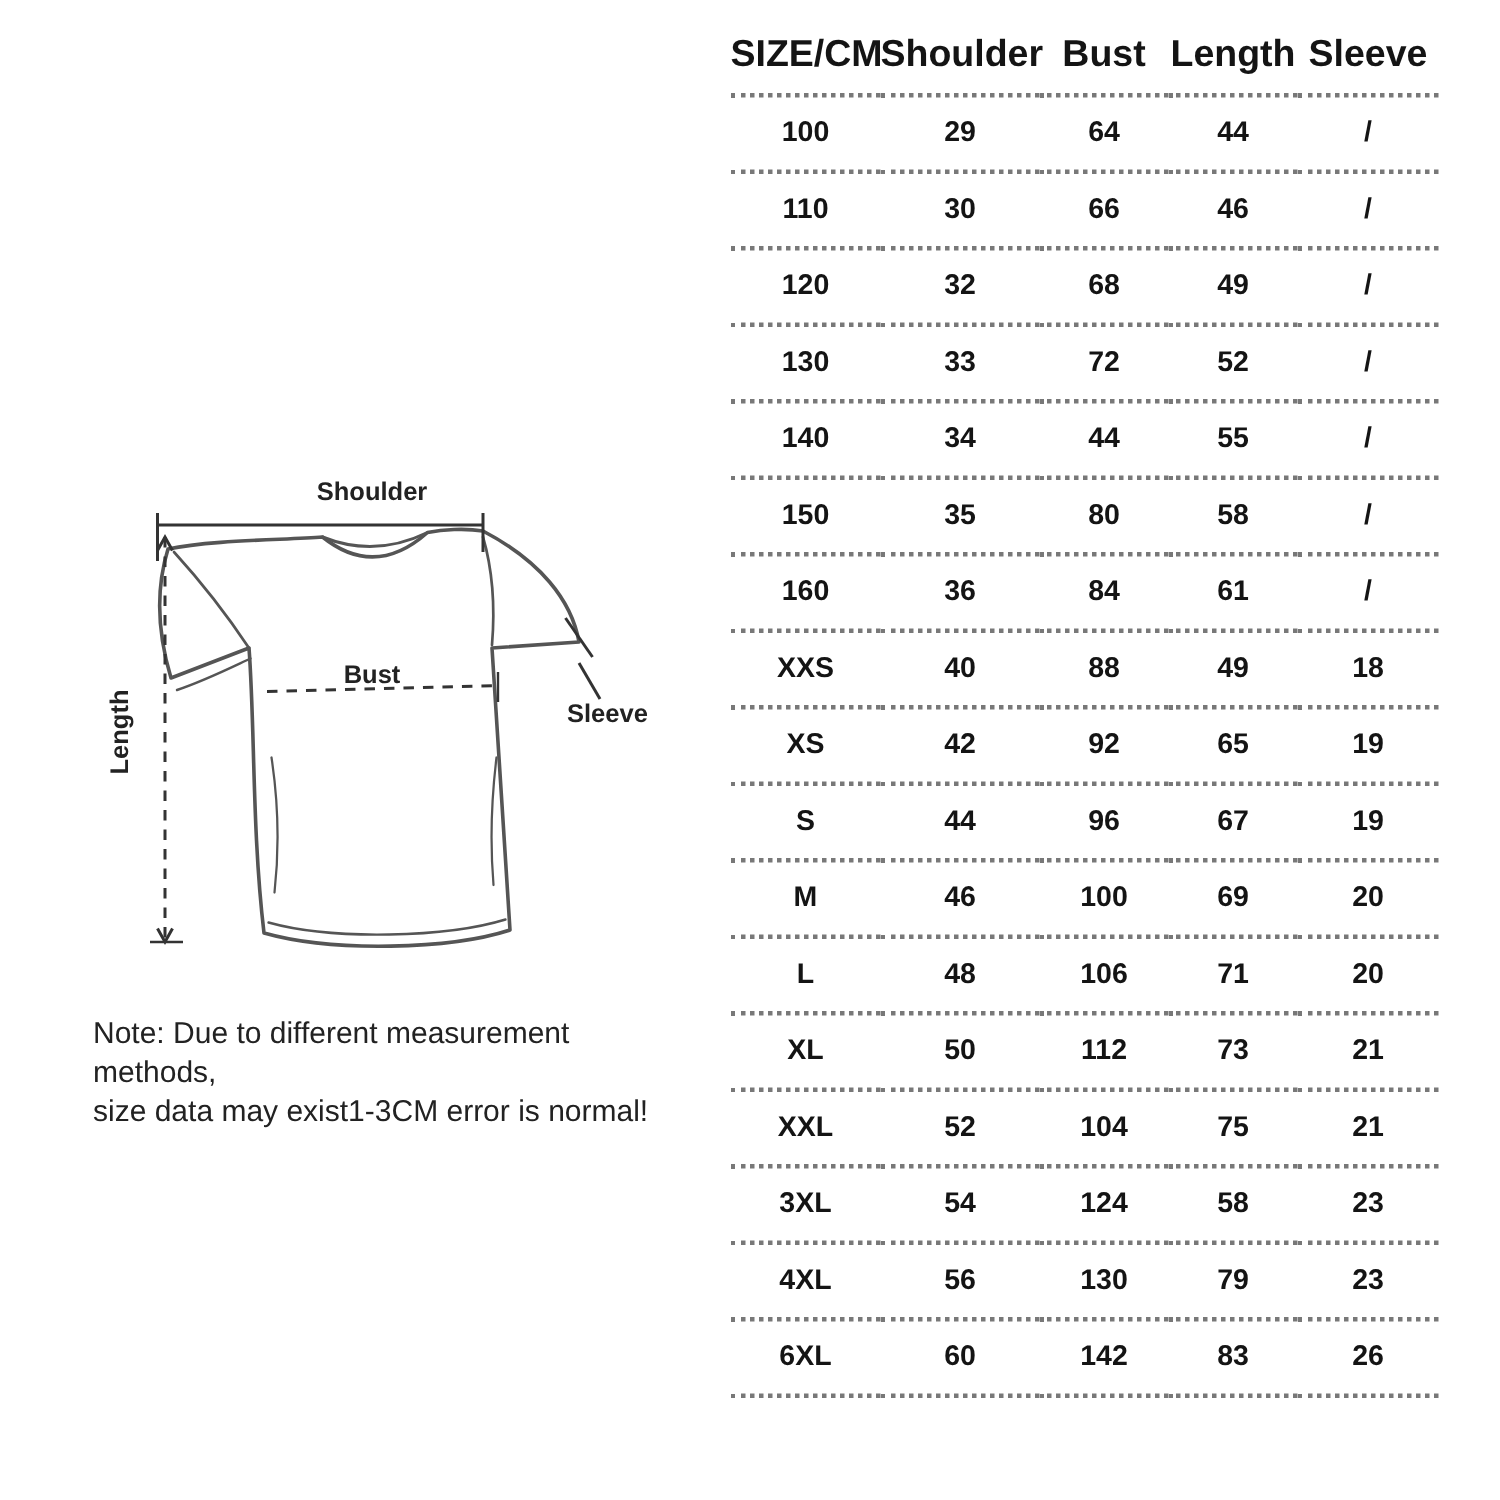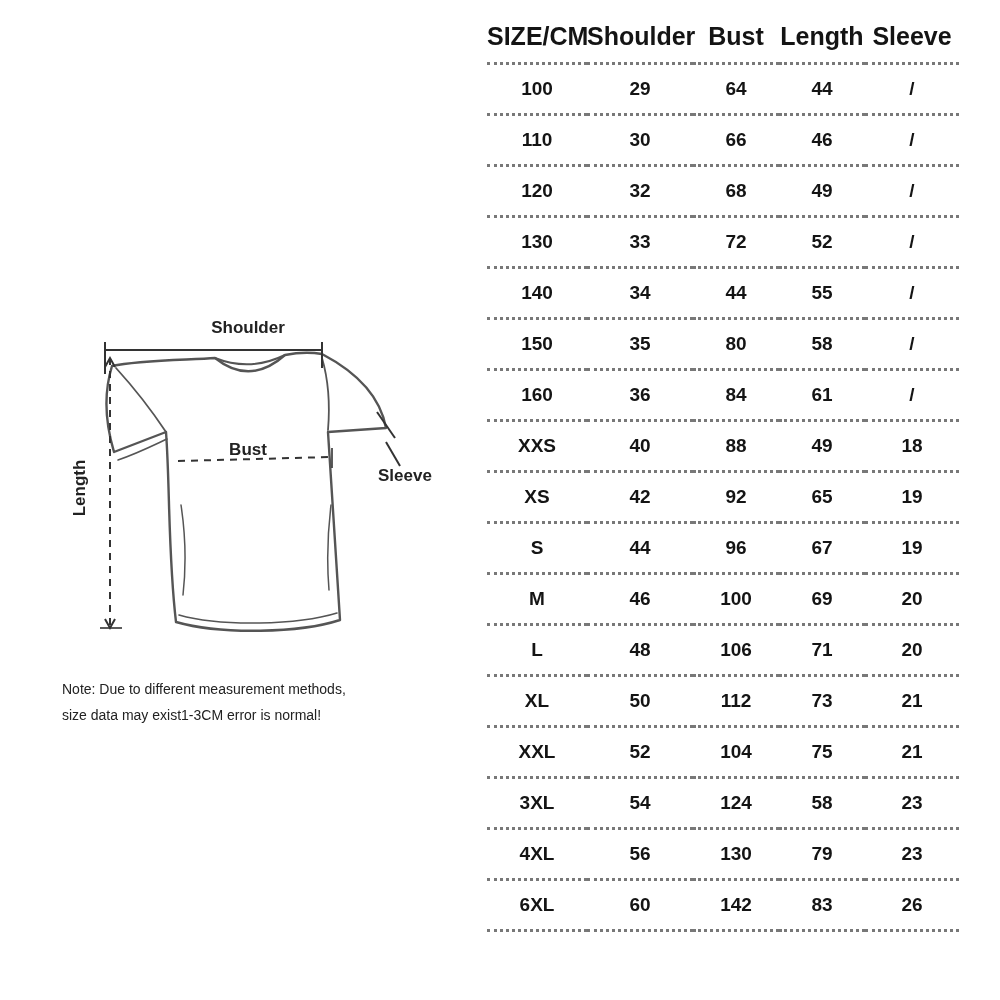--- a/index.html
+++ b/index.html
@@ -12,21 +12,21 @@
   .diagram { position: absolute; left: 40px; top: 300px; width: 430px; height: 400px; }
   .diagram svg { position: absolute; left: 0; top: 0; }
 
   .dlabel { position: absolute; font-size: 17px; font-weight: 600; color: #222; white-space: nowrap; }
   .shoulder-label { left: 150px; top: 18px; width: 116px; text-align: center; }
   .bust-label     { left: 178px; top: 140px; width: 60px; text-align: center; }
   .sleeve-label   { left: 338px; top: 166px; }
   .length-label   { left: 12px;  top: 178px; transform: rotate(-90deg); transform-origin: center; }
 
   .note { position: absolute; left: 62px; top: 676px; width: 400px;
-          font-size: 14px; font-weight: 500; color: #222; line-height: 26px; }
+          font-size: 20px; font-weight: 500; color: #222; line-height: 26px; }
 
   
   .size-table-wrap { position: absolute; left: 487px; top: 12px; width: 472px; }
   table.size-table { width: 100%; border-collapse: collapse; table-layout: fixed; }
   table.size-table th, table.size-table td {
     height: 51px; text-align: center; vertical-align: middle;
     font-size: 19px; font-weight: 700; color: #141414;
     border-bottom: 3px dotted #787878;
   }
   table.size-table th { font-size: 25px; font-weight: 700; }

